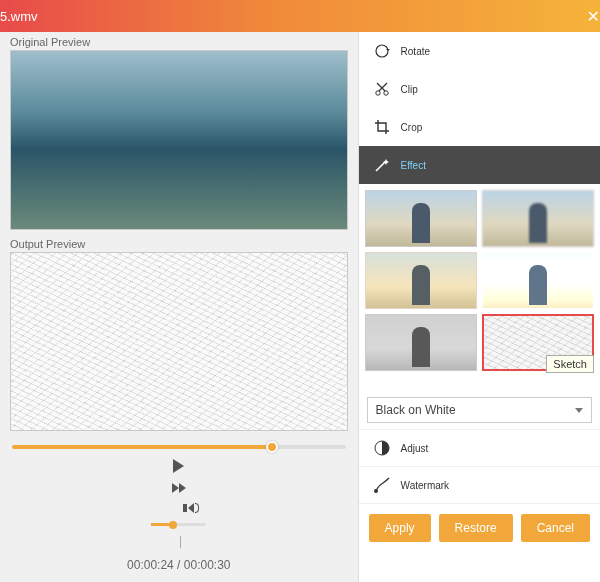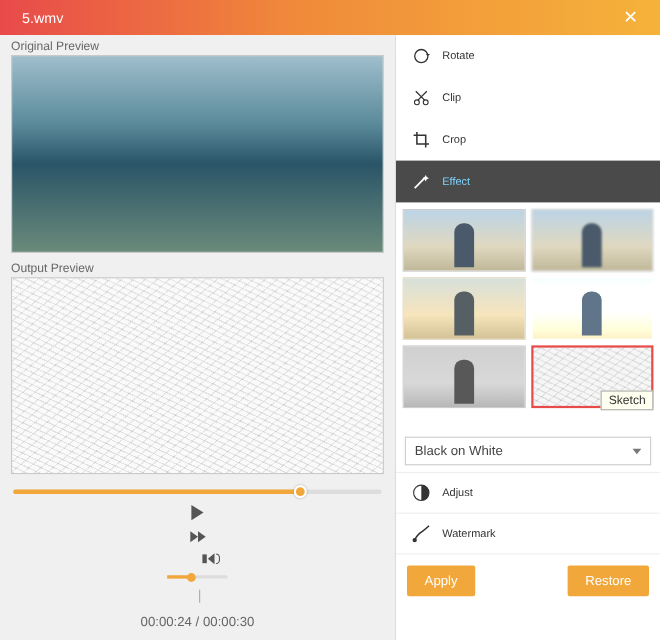--- a/index.html
+++ b/index.html
@@ -1,17 +1,17 @@
 <!DOCTYPE html>
 <html><head>
 <meta charset="utf-8">
 <style>
   * { box-sizing: border-box; margin: 0; padding: 0; font-family: Arial, sans-serif; }
   body { width: 600px; height: 582px; background: #f5f5f5; font-size: 12px; color: #444; overflow: hidden; }
-  .titlebar { height: 32px; background: linear-gradient(90deg, #e84a4a 0%, #f08a3a 45%, #f5b33a 100%); display: flex; align-items: center; padding: 0 20px; }
+  .titlebar { height: 32px; background: linear-gradient(90deg, #e84a4a 0%, #f08a3a 45%, #f5b33a 100%); display: flex; align-items: center; padding: 0 0; }
   .titlebar-title { color: #fff; font-size: 13px; flex: 1; }
   .titlebar-close { color: #fff; font-size: 16px; cursor: pointer; }
   .main { display: flex; height: calc(100% - 32px); }
   .left { width: 360px; background: #f0f0f0; display: flex; flex-direction: column; border-right: 1px solid #ddd; }
   .right { flex: 1; background: #fff; display: flex; flex-direction: column; }
   .section-label { font-size: 11px; color: #666; padding: 4px 10px 2px; background: #f0f0f0; }
   .preview { margin: 0 10px 4px 10px; border: 1px solid #c9c9c9; background: #fff; height: 206px; overflow: hidden; position: relative; }
   .orig-preview { background: linear-gradient(180deg,#9fbecc 0%,#5a8a9a 35%,#2a5568 55%,#6a8a7a 100%); }
   .out-preview { background: #fafafa; }
   .sketch-lines { position:absolute; inset:0; background-image: repeating-linear-gradient(25deg, rgba(0,0,0,0.1) 0 1px, transparent 1px 5px), repeating-linear-gradient(-40deg, rgba(0,0,0,0.08) 0 1px, transparent 1px 7px); }
@@ -45,21 +45,21 @@
   .thumb.blur { filter:blur(1px); }
   .thumb.bright { filter:brightness(1.3); }
   .thumb.warm { filter:sepia(0.3) saturate(1.2); }
   .tooltip { position:absolute; right:-2px; bottom:-4px; background:#fffff0; border:1px solid #aaa; padding:2px 6px; font-size:11px; color:#333; z-index:5; }
 
   .dropdown { margin:20px 8px 6px; border:1px solid #ccc; padding:5px 8px; display:flex; align-items:center; background:#fff; cursor:pointer; font-size:12px; }
   .dropdown .dd-label { flex:1; }
   .dropdown .chev { width:0; height:0; border-left:4px solid transparent; border-right:4px solid transparent; border-top:5px solid #777; }
 
   .bottom-tools .tool-item { border-top:1px solid #eee; padding:9px 14px; }
-  .footer { display:flex; gap:8px; justify-content:space-between; padding:10px 10px 18px; border-top:1px solid #eee; }
+  .footer { display:flex; gap:8px; justify-content:flex-start; padding:10px 10px 18px; border-top:1px solid #eee; }
   .btn { padding:7px 16px; border:none; border-radius:2px; background:#f2a73a; color:#fff; cursor:pointer; font-size:12px; }
   svg { display:block; }
 </style>
 </head>
 <body>
 
 <div class="titlebar">
   <div class="titlebar-title">5.wmv</div>
   <div class="titlebar-close">✕</div>
 </div>
@@ -183,15 +183,16 @@
               <circle cx="3" cy="15" r="2" fill="#333"></circle>
             </svg>
         </span>
         <span>Watermark</span>
       </div>
     </div>
 
     <div class="footer">
       <button class="btn">Apply</button>
       <button class="btn">Restore</button>
+      <button class="btn">Cancel</button>
     </div>
   </div>
 </div>
 
 </body></html>

